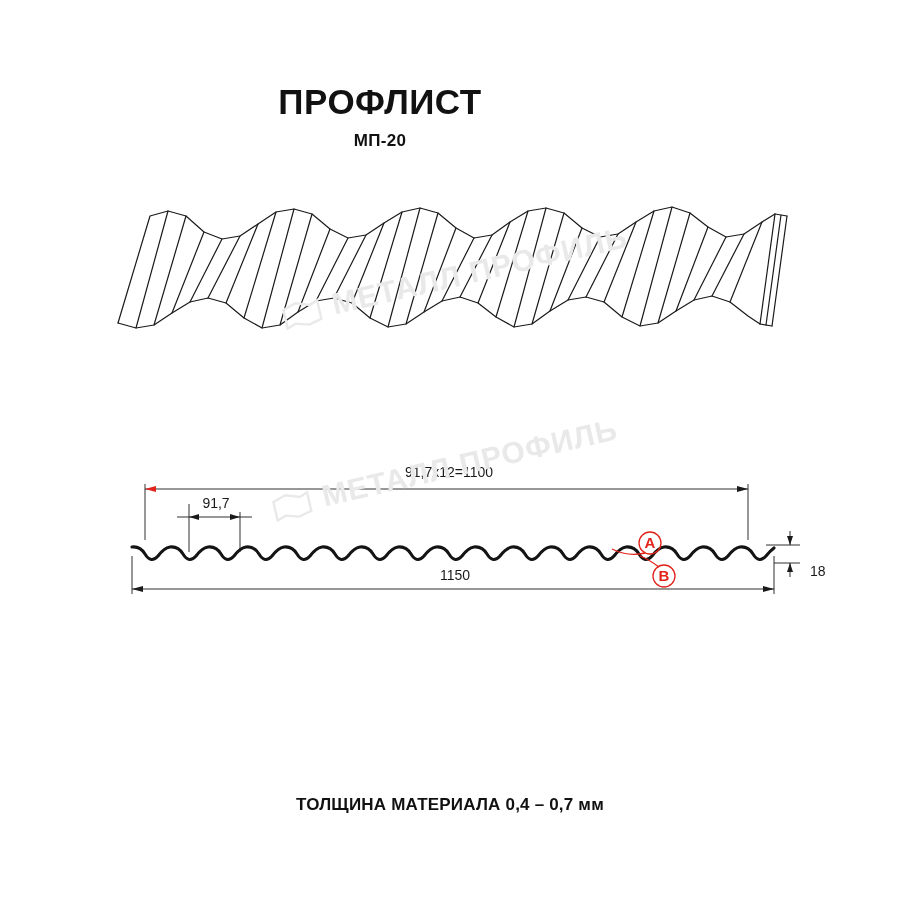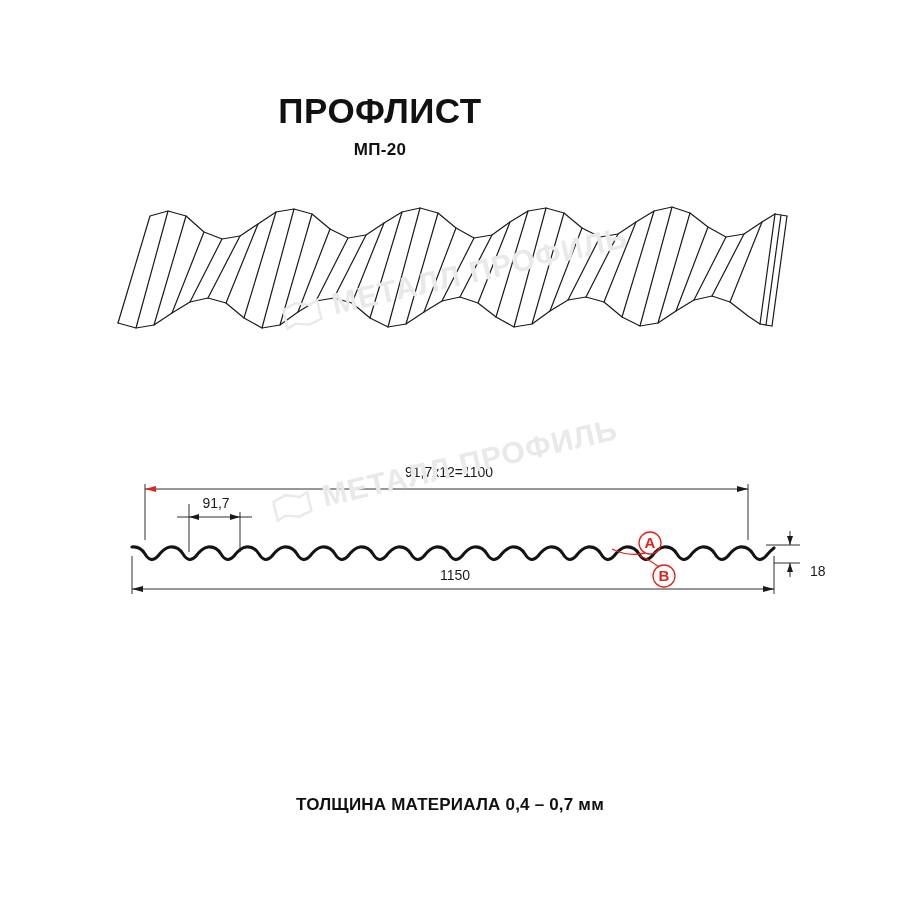--- a/index.html
+++ b/index.html
@@ -16,21 +16,21 @@
     overflow: hidden;
   }
   .sheet {
     position: absolute;
     inset: 0;
     width: 900px;
     height: 900px;
   }
   .title-block {
     position: absolute;
-    top: 93px;
+    top: 84px;
     left: 0;
     width: 760px;
     text-align: center;
   }
   .title-main {
     font-size: 35px;
     font-weight: bold;
     letter-spacing: 0.5px;
     color: #111111;
     line-height: 1.05;

